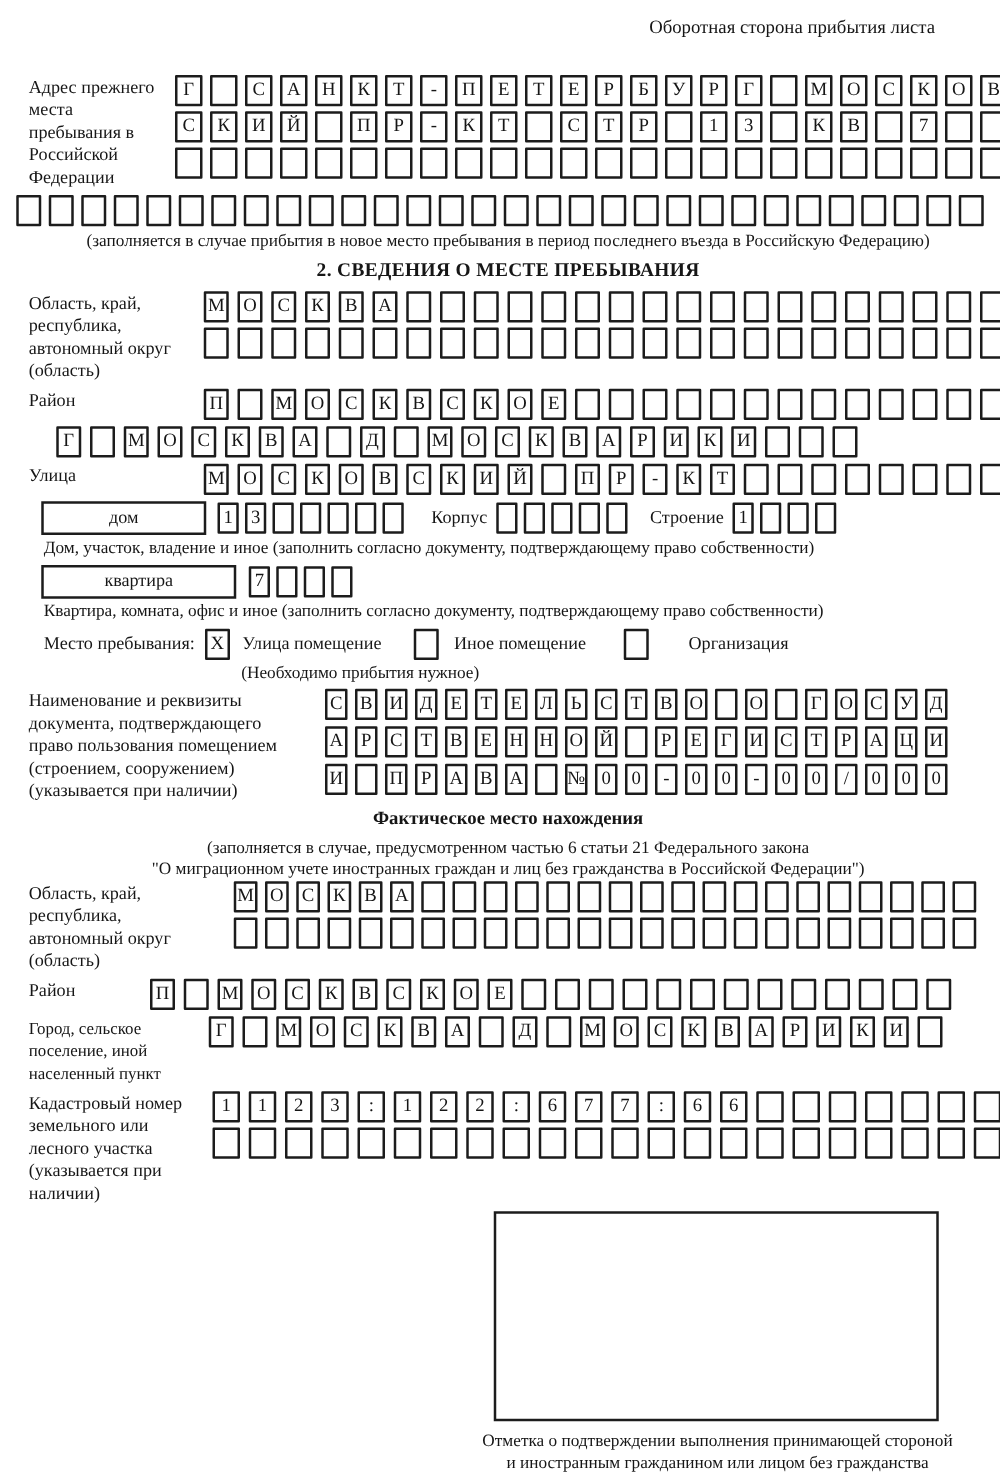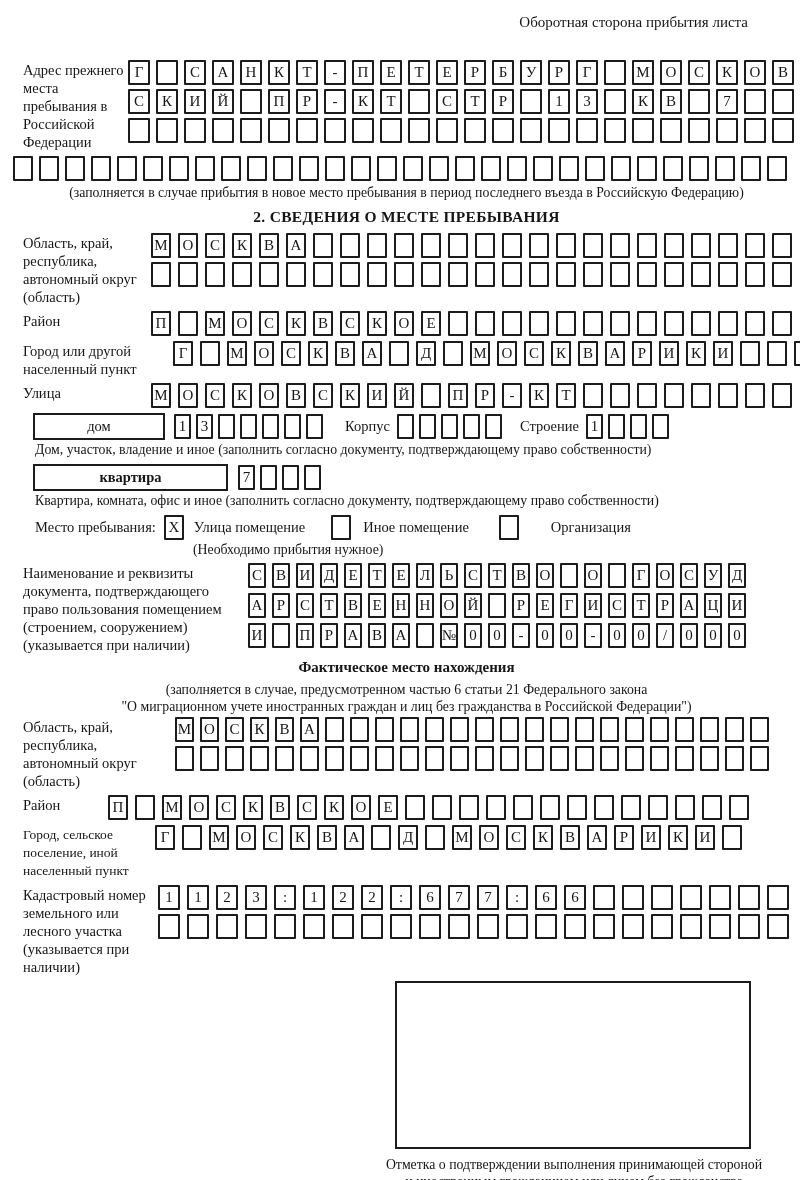--- a/index.html
+++ b/index.html
@@ -7,21 +7,21 @@
     position:relative;
     width:800px;height:1180px;
     box-sizing:border-box;
     padding:14px 10px 0 23px;
     overflow:hidden;
     background:#fff;
     color:#161616;
     font-family:"Liberation Serif","DejaVu Serif",serif;
   }
   .doc-header{font-size:15px;text-align:right;padding-right:42px;height:18px;}
-  .frow{display:flex;align-items:flex-start;margin-bottom:5px;}
+  .frow{display:flex;align-items:flex-start;margin-bottom:5px;gap:12px;}
   .flabel{width:var(--lw,128px);flex:none;font-size:14.5px;line-height:18px;padding-top:1px;}
   .cellgrid{display:flex;flex-direction:column;gap:4px;}
   .cellrow{display:flex;gap:var(--g,7px);}
   .cell{
     box-sizing:border-box;flex:none;
     display:flex;align-items:center;justify-content:center;
     width:var(--cw,20px);height:var(--ch,25px);
     border:2px solid #1c1c1c;border-radius:1px;
     font-size:15px;line-height:1;background:#fff;
   }
@@ -262,21 +262,20 @@
         <span class="cell"></span>
         <span class="cell"></span>
         <span class="cell"></span>
         <span class="cell"></span>
         <span class="cell"></span>
         <span class="cell"></span>
       </div>
   </div>
 
   <div class="frow">
-    <div class="flabel">Город или другой населенный пункт</div>
     <div class="cellrow g-md" style="padding-left:22px;">
         <span class="cell filled">Г</span>
         <span class="cell"></span>
         <span class="cell filled">М</span>
         <span class="cell filled">О</span>
         <span class="cell filled">С</span>
         <span class="cell filled">К</span>
         <span class="cell filled">В</span>
         <span class="cell filled">А</span>
         <span class="cell"></span>
@@ -351,21 +350,21 @@
     <div class="cellrow g-sm" style="margin-left:7px;">
         <span class="cell filled">1</span>
         <span class="cell"></span>
         <span class="cell"></span>
         <span class="cell"></span>
       </div>
   </div>
   <div class="note note-left">Дом, участок, владение и иное (заполнить согласно документу, подтверждающему право собственности)</div>
 
   <div class="house-row" style="margin-top:6px;">
-    <div class="boxfield" style="width:195px;font-weight:bold;">квартира</div>
+    <div class="boxfield" style="width:156px;">квартира</div>
     <div class="cellrow g-sm" style="margin-left:10px;">
         <span class="cell filled">7</span>
         <span class="cell"></span>
         <span class="cell"></span>
         <span class="cell"></span>
       </div>
   </div>
   <div class="note note-left">Квартира, комната, офис и иное (заполнить согласно документу, подтверждающему право собственности)</div>
 
   <div class="stay-row">

